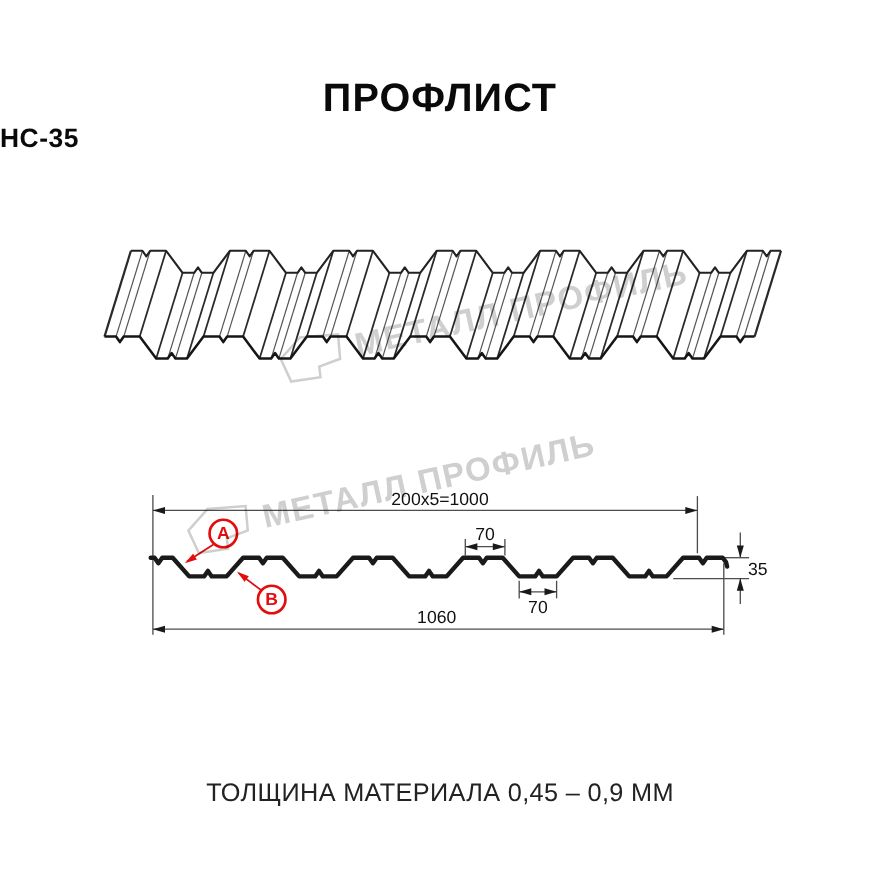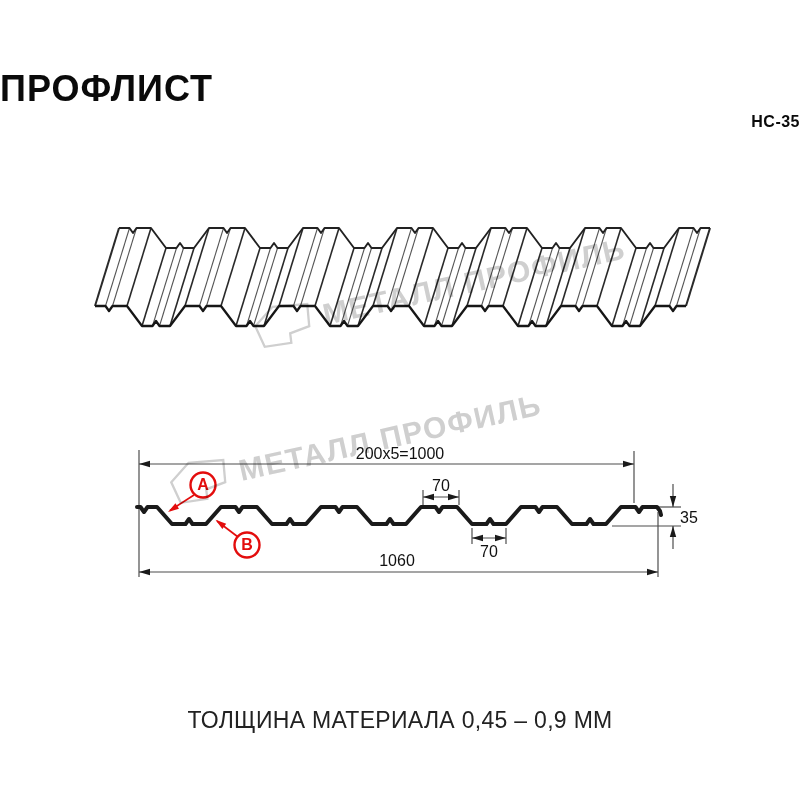--- a/index.html
+++ b/index.html
@@ -1,22 +1,22 @@
 <!DOCTYPE html>
 <html><head>
 <meta charset="utf-8">
 <style>
   html,body{margin:0;padding:0;background:#fff;}
   .page{position:relative;width:800px;height:800px;background:#ffffff;overflow:hidden;
         font-family:"Liberation Sans", sans-serif;}
   .layer{position:absolute;left:0;top:0;}
-  .page-title{position:absolute;top:70px;left:0;width:100%;margin:0;text-align:left;
+  .page-title{position:absolute;top:70px;left:0;width:100%;margin:0;text-align:center;
         font-size:36px;line-height:38px;font-weight:700;letter-spacing:1px;color:#0a0a0a;}
-  .page-subtitle{position:absolute;top:113px;left:0;width:100%;text-align:right;
-        font-size:16px;font-weight:600;letter-spacing:.5px;color:#0a0a0a;}
+  .page-subtitle{position:absolute;top:113px;left:0;width:100%;text-align:left;
+        font-size:24px;font-weight:600;letter-spacing:.5px;color:#0a0a0a;}
   .footer-note{position:absolute;top:707px;left:0;width:100%;text-align:center;
         font-size:23px;font-weight:500;letter-spacing:.3px;color:#222;}
   .wm{position:absolute;display:flex;align-items:center;gap:9px;
       transform:rotate(-12.5deg);transform-origin:0 50%;
       mix-blend-mode:multiply;pointer-events:none;}
   .wm-text{font-size:30px;font-weight:700;letter-spacing:1.5px;color:#cfcfcf;white-space:nowrap;}
   #wm1{left:252px;top:308px;}
   #wm2{left:168px;top:464px;}
   .dim{font-size:16px;fill:#111;}
   .callout{font-size:16px;font-weight:700;}

